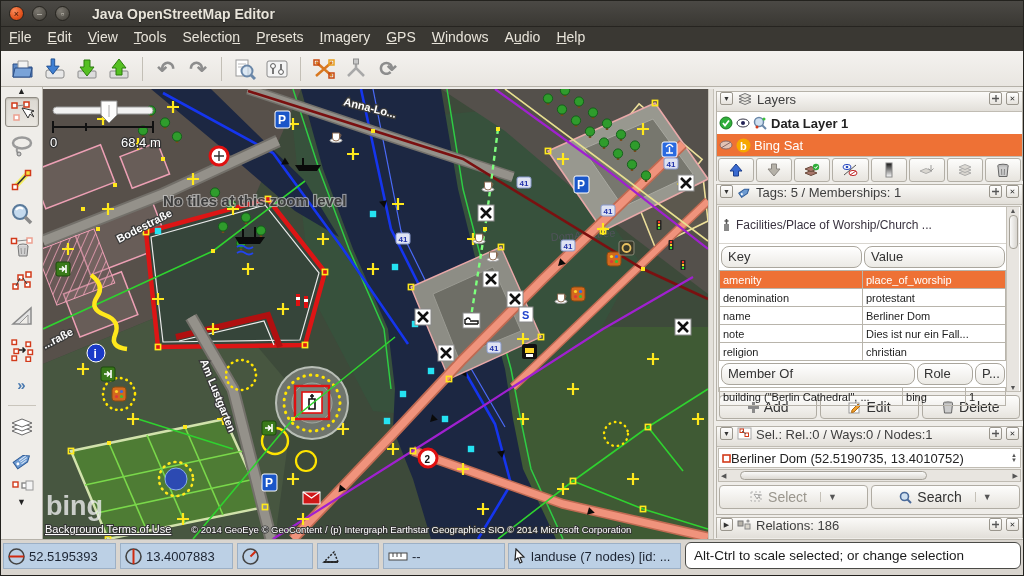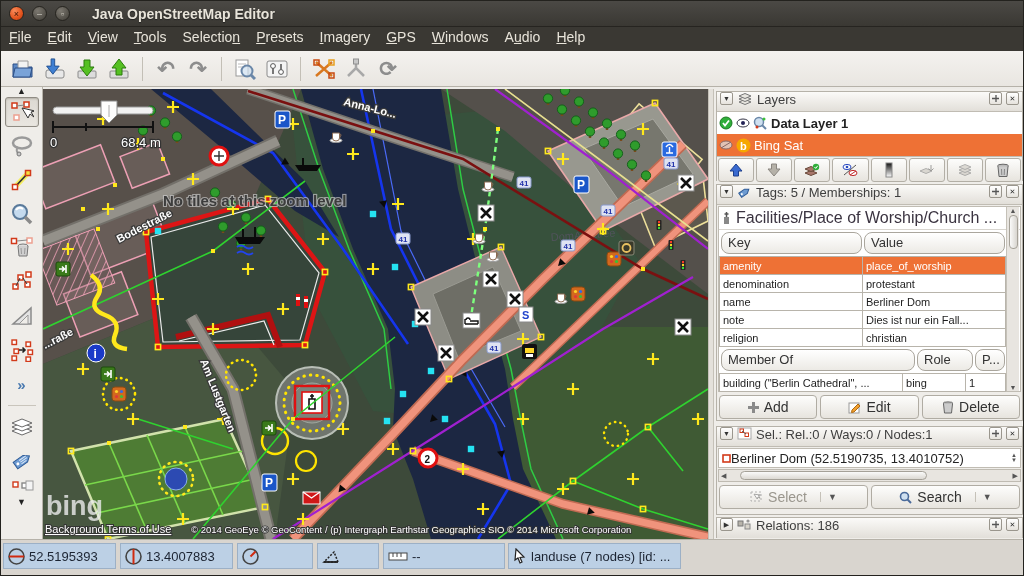--- a/index.html
+++ b/index.html
@@ -33,21 +33,21 @@
   #rightdock{position:absolute;left:713px;top:88px;width:311px;height:450px;background:#efede9;}
   .dock{position:absolute;left:2px;width:307px;border:1px solid #b6b2a9;background:#efede9;}
   .dock-header{height:20px;background:linear-gradient(#fbfaf8,#e2dfd9);border-bottom:1px solid #c0bcb3;display:flex;align-items:flex-start;padding:0 3px;gap:4px;}
   .dock-title{font-size:13px;color:#3e3e3e;flex:1;white-space:nowrap;overflow:hidden;}
   .mini{width:13px;height:13px;border:1px solid #9a968d;border-radius:2px;background:linear-gradient(#fff,#e6e3dd);display:flex;align-items:center;justify-content:center;font-size:7px;color:#333;flex:none;}
   .layer-row{height:22px;display:flex;align-items:center;gap:3px;padding:0 2px;background:#fff;font-size:13px;color:#222;}
   .layer-row.selected{background:#ee7135;color:#fff;}
   .layer-btns{display:flex;border-top:1px solid #c0bcb3;background:#efede9;}
   .lyb{flex:1;height:24px;margin:1px;border:1px solid #b3afa6;border-radius:3px;background:linear-gradient(#fdfdfc,#e7e4de);display:flex;align-items:center;justify-content:center;}
   .tags-body{background:#fff;border:1px solid #c0bcb3;margin:1px;position:relative;}
-  .preset-line{height:23px;display:flex;align-items:center;gap:4px;font-size:16px;color:#3a3340;padding:0 2px;border-bottom:1px solid #d8d5cf;white-space:nowrap;overflow:hidden;}
+  .preset-line{height:37px;display:flex;align-items:center;gap:4px;font-size:12px;color:#3a3340;padding:0 2px;border-bottom:1px solid #d8d5cf;white-space:nowrap;overflow:hidden;}
   .col-hdr{display:flex;gap:2px;padding:2px;}
   .hbtn{border:1px solid #aaa69d;border-radius:8px;background:linear-gradient(#fff,#eceae5);font-size:13px;color:#333;padding:2px 6px;height:22px;white-space:nowrap;overflow:hidden;}
   .tagtable{width:100%;border-collapse:collapse;table-layout:fixed;}
   .tagtable td{border:1px solid #b8b4ab;font-size:11px;color:#1d1d1d;padding:0 3px;height:18px;white-space:nowrap;overflow:hidden;margin-top:13px;}
   tr.selrow td{background:#ee7135;color:#fff;}
   .dlgbtns{display:flex;gap:3px;padding:2px;}
   .dbtn{flex:1;height:24px;border:1px solid #b0aca3;border-radius:4px;background:linear-gradient(#fdfdfc,#e7e4de);font-size:14px;color:#333;display:flex;align-items:center;justify-content:center;gap:5px;}
   .sel-item{height:20px;background:#fff;border:1px solid #c0bcb3;margin:1px 1px 0 1px;display:flex;align-items:center;font-size:13px;color:#222;padding:0 3px;white-space:nowrap;overflow:hidden;}
   .hscroll{height:13px;margin:1px;border:1px solid #bfbbb2;background:#e8e5e0;display:flex;align-items:center;}
   .hthumb{height:9px;width:62%;margin-left:12px;border:1px solid #a5a198;border-radius:5px;background:linear-gradient(#fafaf9,#dcd9d3);}
@@ -1031,15 +1031,18 @@
           <line x1="13" y1="3" x2="13" y2="7" stroke="#444"></line>
         </svg>
       <span>--</span>
     </div>
     <div class="stseg" style="left:507px;width:173px">
       <svg width="14" height="16">
           <path d="M3 1 L11 9 L7 9.5 L9 14 L7 15 L5 10 L2 12 Z" fill="#fff" stroke="#222" stroke-width="1.2"></path>
         </svg>
       <span style="overflow:hidden;white-space:nowrap">landuse (7 nodes) [id: ...</span>
     </div>
+    <div id="helpbox">
+        <span>Alt-Ctrl to scale selected; or change selection</span>
+      </div>
   </div>
 
 </div>
 
 </body></html>

